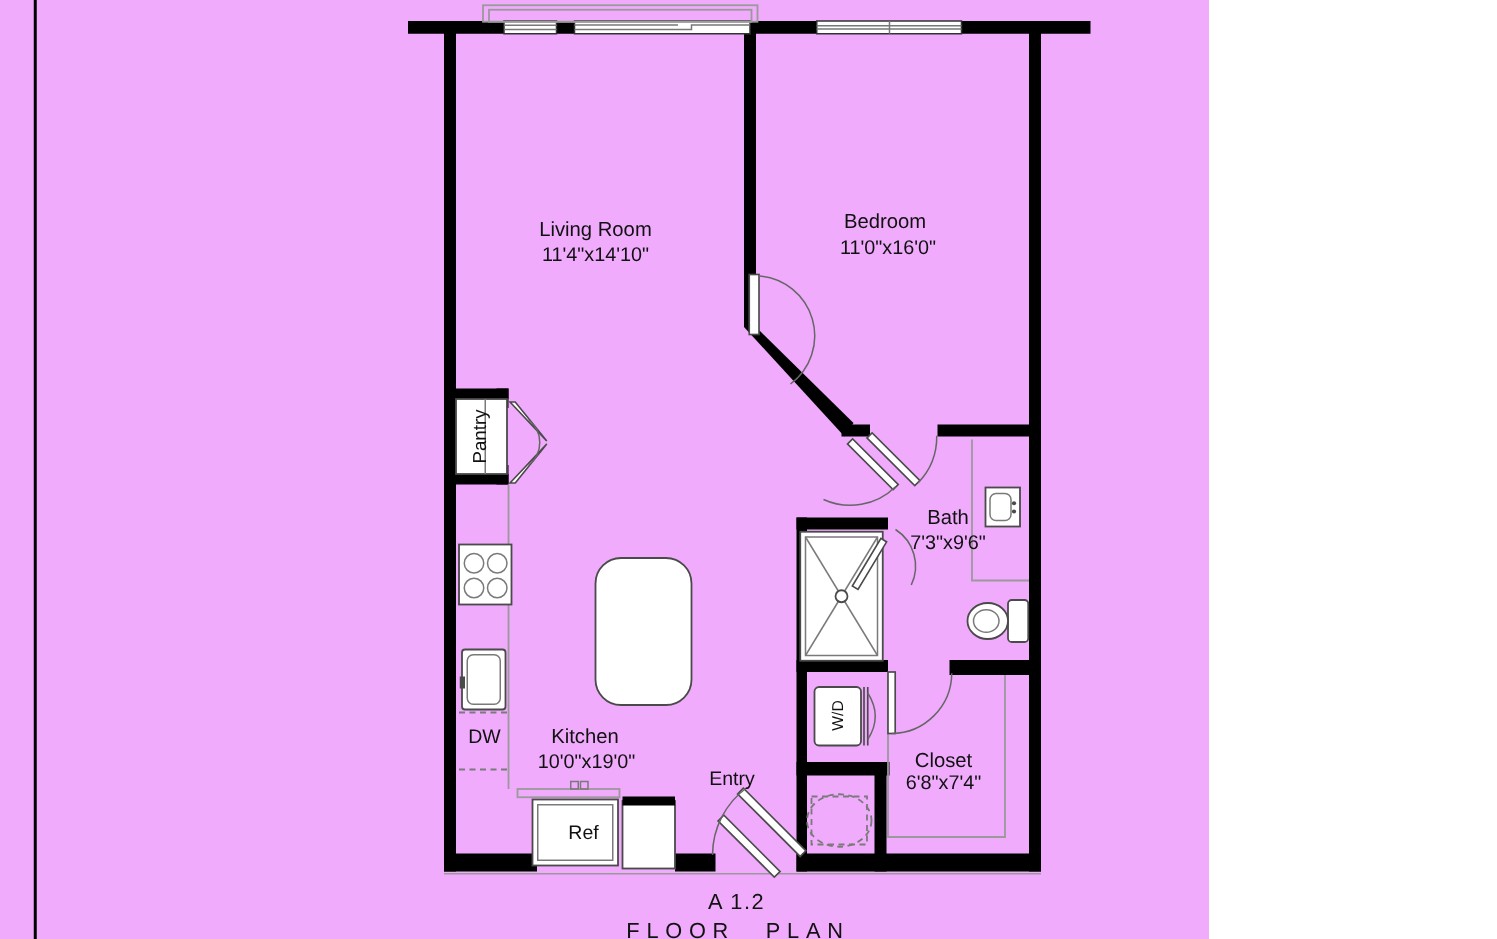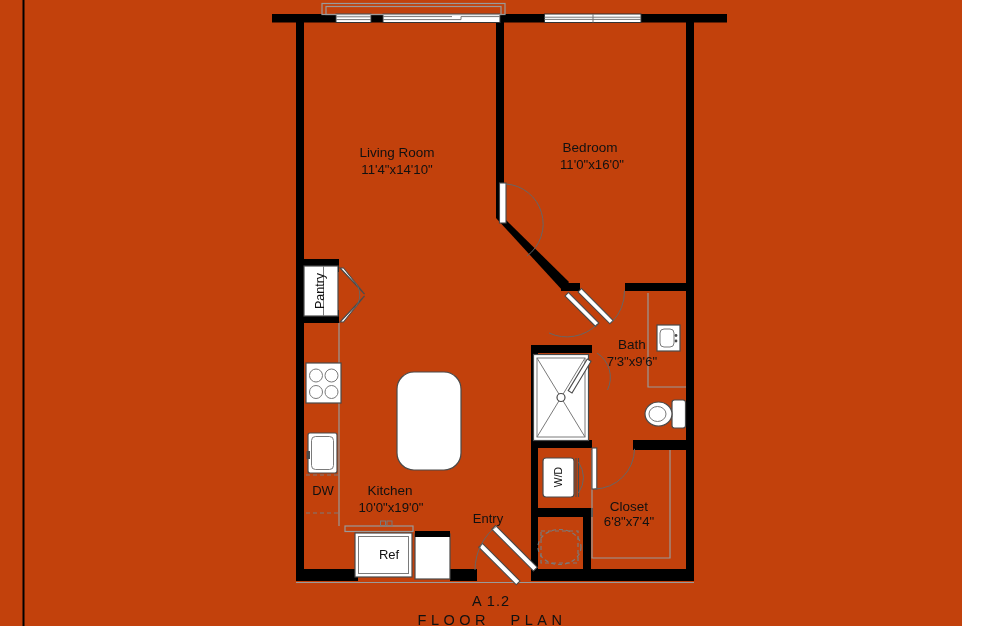--- a/index.html
+++ b/index.html
@@ -1,16 +1,16 @@
 <!DOCTYPE html>
 <html><head>
 <meta charset="utf-8">
 <style>
   html,body{margin:0;padding:0;background:#fff;}
-  .canvas{position:relative;width:962px;height:626px;background:#c2410c;overflow:hidden;
+  .canvas{position:relative;width:806px;height:626px;background:#f0abfc;overflow:hidden;
           font-family:"Liberation Sans",sans-serif;}
   svg{position:absolute;left:0;top:0;}
   
   .w{fill:#000;stroke:none;}
   .win{fill:#fff;stroke:#333;stroke-width:1;}
   .glass{fill:none;stroke:#777;stroke-width:1;}
   .thin{fill:none;stroke:#9a9a9a;stroke-width:1.2;}
   .fx{fill:#fff;stroke:#4a4a4a;stroke-width:1.2;}
   .fx2{fill:none;stroke:#7a7a7a;stroke-width:1;}
   .leaf{fill:#fff;stroke:#4a4a4a;stroke-width:1.1;}

